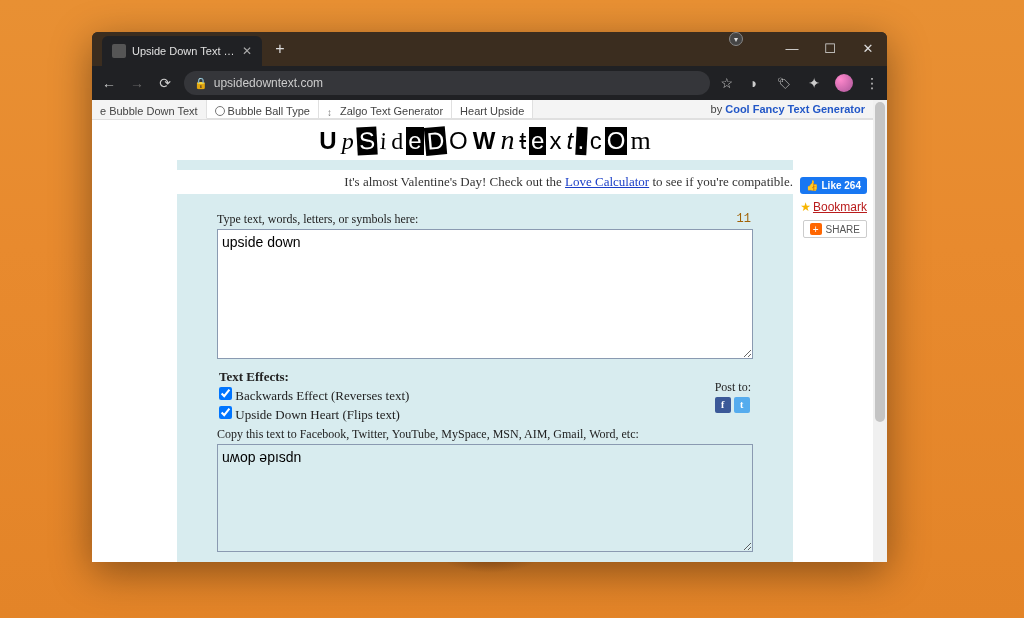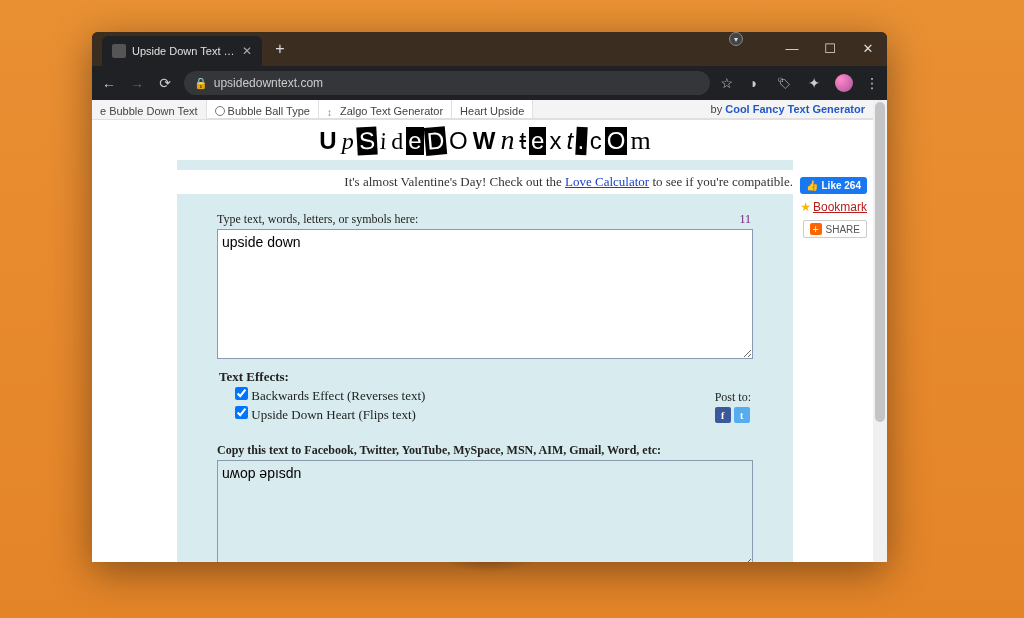--- a/index.html
+++ b/index.html
@@ -265,68 +265,68 @@
     padding: 18px 40px 0 40px;
     font-family:"Times New Roman", serif;
     font-size:12px;
     color:#222;
   }
   .input-label-row {
     display:flex;
     justify-content:space-between;
     padding-right:2px;
   }
-  .count { color:#701a75; font-family:Liberation Serif, serif; }
+  .count { color:#a16207; font-family:Liberation Mono, monospace; }
   textarea.inp, textarea.outp {
     width:100%;
     height:130px;
     font-family:Arial, sans-serif;
     font-size:14px;
     padding:4px;
     margin-top:2px;
     resize:both;
     border:1px solid #8a9ab1;
     background:#fff;
   }
   textarea.outp {
     height:108px;
     background:#d8ecef;
     border:1px solid #8a9ab1;
   }
 
   .effects-row {
     display:flex;
-    align-items:flex-end;
+    align-items:center;
     padding:6px 2px 0 2px;
     gap:28px;
   }
   .effects {
     font-family:"Times New Roman", serif;
     font-size:13px;
   }
   .effects .hdr { font-weight:bold; }
-  .effects label { display:block; margin-top:2px;margin-left:16px; }
+  .effects label { display:block; margin-top:2px; }
 
   .postto {
     margin-left:auto;
     text-align:left;
     font-size:12px;
   }
   .social {
     display:flex; gap:3px; margin-top:2px;
   }
   .sq {
     width:16px; height:16px; border-radius:2px;
     color:#fff; font-size:10px; font-weight:bold;
     display:flex; align-items:center; justify-content:center;
   }
   .sq.fb { background:#3b5998; }
   .sq.tw { background:#55acee; }
 
-  .copy-label { margin-top:20px;font-weight:bold; }
+  .copy-label { margin-top:4px; }
 
   
   .fb-like {
     background:#1877f2;
     color:#fff;
     font-size:10px;
     font-weight:bold;
     padding:3px 6px;
     border-radius:3px;
     display:inline-block;

